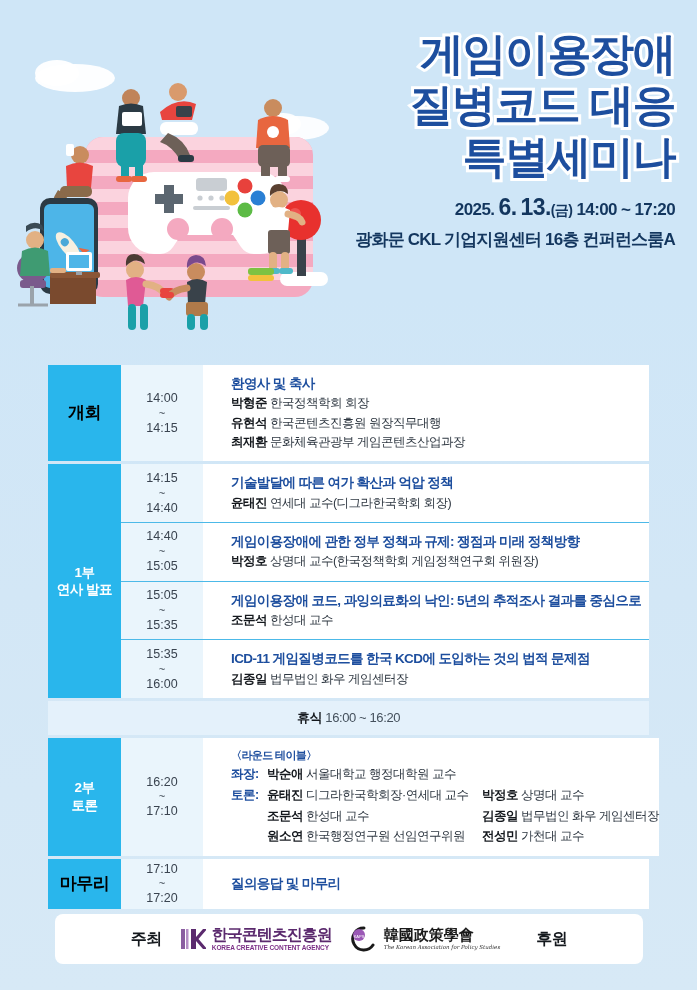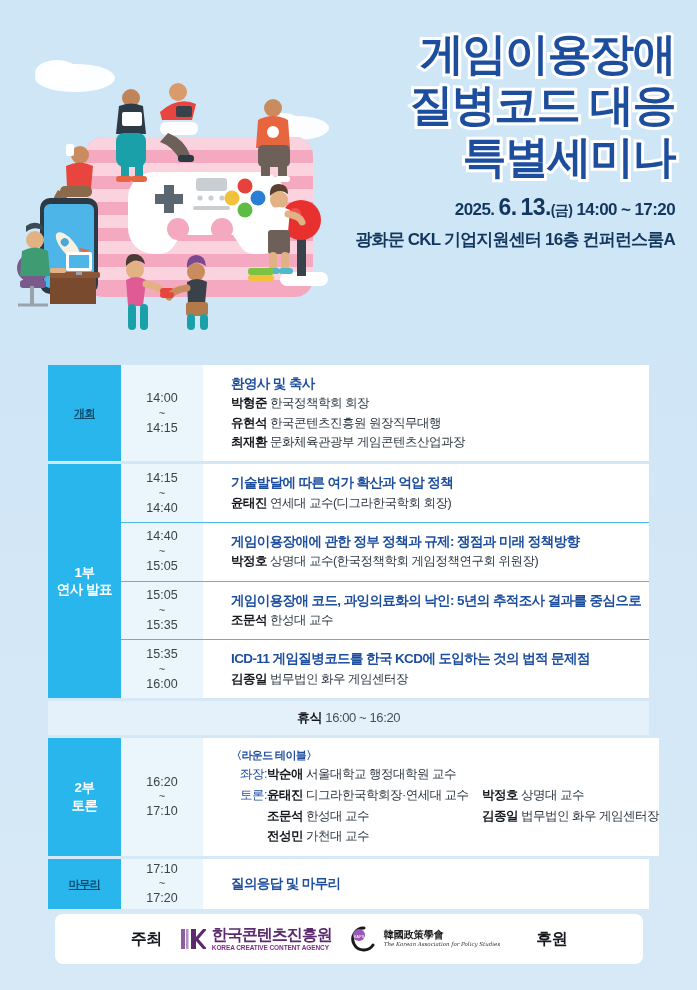--- a/index.html
+++ b/index.html
@@ -35,24 +35,24 @@
   .datetime .small { font-size: 14px; }
   .venue {
     margin-top: 7px; font-size: 17px; font-weight: 800; color: #13365e;
     letter-spacing: -.8px; white-space: nowrap;
   }
 
   
   .schedule { position: absolute; left: 48px; top: 365px; width: 601px; }
   .srow { display: flex; width: 100%; margin-bottom: 3px; }
   .cat {
-    width: 73px; flex: 0 0 73px; background: #29b6ec; color: #0c4a6e;
-    font-size: 11px; font-weight: 800; letter-spacing: -.5px;
+    width: 73px; flex: 0 0 73px; background: #29b6ec; color: #000000;
+    font-size: 17px; font-weight: 800; letter-spacing: -.5px;
     display: flex; align-items: center; justify-content: center;
-    text-align: center; line-height: 1.3; text-decoration: underline;
+    text-align: center; line-height: 1.3;
   }
   .catgroup { width: 73px; flex: 0 0 73px; background: #29b6ec; color:#ffffff;
     font-size: 13.5px; font-weight: 800; letter-spacing: -.5px; text-align:center;
     display:flex; align-items:center; justify-content:center; line-height:1.3; }
   .subrows { flex: 1 1 auto; display: flex; flex-direction: column; }
   .subrow { display: flex; flex: 1 1 auto; border-top: 1px solid #4cb9e8; }
   .subrow:first-child { border-top: none; }
   .time {
     width: 82px; flex: 0 0 82px; background: #eaf5fc; color: #3a4450;
     font-size: 12.5px; line-height: 1.35; font-weight: 500;
@@ -71,38 +71,38 @@
   .person { font-size: 12.5px; color: #2d3640; letter-spacing: -.5px; line-height: 1.55; white-space: nowrap; }
   .person b { font-weight: 800; color: #14181d; }
   .break-row {
     width: 100%; background: #e4f1fb; text-align: center;
     font-size: 13px; color: #44505c; letter-spacing: -.4px;
     padding: 8px 0; margin-bottom: 3px;
   }
   .break-row b { font-weight: 800; color: #14181d; }
   .rt-label { font-size: 11px; font-weight: 800; color: #1d4e9e; letter-spacing: -.6px; line-height: 1.6; }
   .panel-line { display: flex; font-size: 12.5px; line-height: 1.65; letter-spacing: -.5px; color: #2d3640; white-space: nowrap; }
-  .panel-role { font-weight: 400; color: #1d4e9e; width: 36px; flex: 0 0 36px; text-align: right; }
+  .panel-role { font-weight: 700; color: #1d4e9e; width: 36px; flex: 0 0 36px; }
   .panel-a { width: 215px; flex: 0 0 215px; }
   .panel-b { flex: 1 1 auto; }
   .panel-line b { font-weight: 800; color: #14181d; }
 
   
   .footer {
     position: absolute; left: 55px; top: 914px; width: 588px; height: 50px;
     background: #ffffff; border-radius: 8px;
     display: flex; align-items: center; justify-content: center; gap: 18px;
   }
   .f-label { font-size: 16px; font-weight: 800; color: #14181d; letter-spacing: -.5px; }
   .org { display: flex; align-items: center; gap: 6px; }
   .kocca-text { display: flex; flex-direction: column; line-height: 1; }
   .kocca-kr { font-size: 16px; font-weight: 800; color: #5b2a6e; letter-spacing: -1px; }
   .kocca-en { font-size: 6.5px; font-weight: 800; color: #7b2f86; letter-spacing: -.1px; margin-top: 2px; }
   .kaps-text { display: flex; flex-direction: column; line-height: 1; }
-  .kaps-kr { font-size: 10px; font-weight: 800; color: #1a1a1a; letter-spacing: 0px; font-family: "DejaVu Serif", serif; }
+  .kaps-kr { font-size: 15px; font-weight: 800; color: #1a1a1a; letter-spacing: 0px; font-family: "DejaVu Serif", serif; }
   .kaps-en { font-size: 5.5px; font-style: italic; color: #333; margin-top: 2px; font-family: "DejaVu Serif", serif; }
   .mcst-text { font-size: 16px; font-weight: 700; color: #14181d; letter-spacing: -.8px; }
 </style>
 </head>
 <body>
 
 <div class="poster">
 
   <div class="illus">
     <svg width="340" height="330" viewBox="0 0 340 330">
@@ -374,20 +374,21 @@
               <span class="panel-a"><b>윤태진</b> <span>디그라한국학회장·연세대 교수</span></span>
               <span class="panel-b"><b>박정호</b> <span>상명대 교수</span></span>
             </div>
             <div class="panel-line">
               <span class="panel-role"></span>
               <span class="panel-a"><b>조문석</b> <span>한성대 교수</span></span>
               <span class="panel-b"><b>김종일</b> <span>법무법인 화우 게임센터장</span></span>
             </div>
             <div class="panel-line">
               <span class="panel-role"></span>
+              <span class="panel-a"><b>원소연</b> <span>한국행정연구원 선임연구위원</span></span>
               <span class="panel-b"><b>전성민</b> <span>가천대 교수</span></span>
             </div>
           </div>
         </div>
       </div>
     </div>
 
     <div class="srow">
       <div class="cat" style="min-height:50px">마무리</div>
       <div class="subrows">

